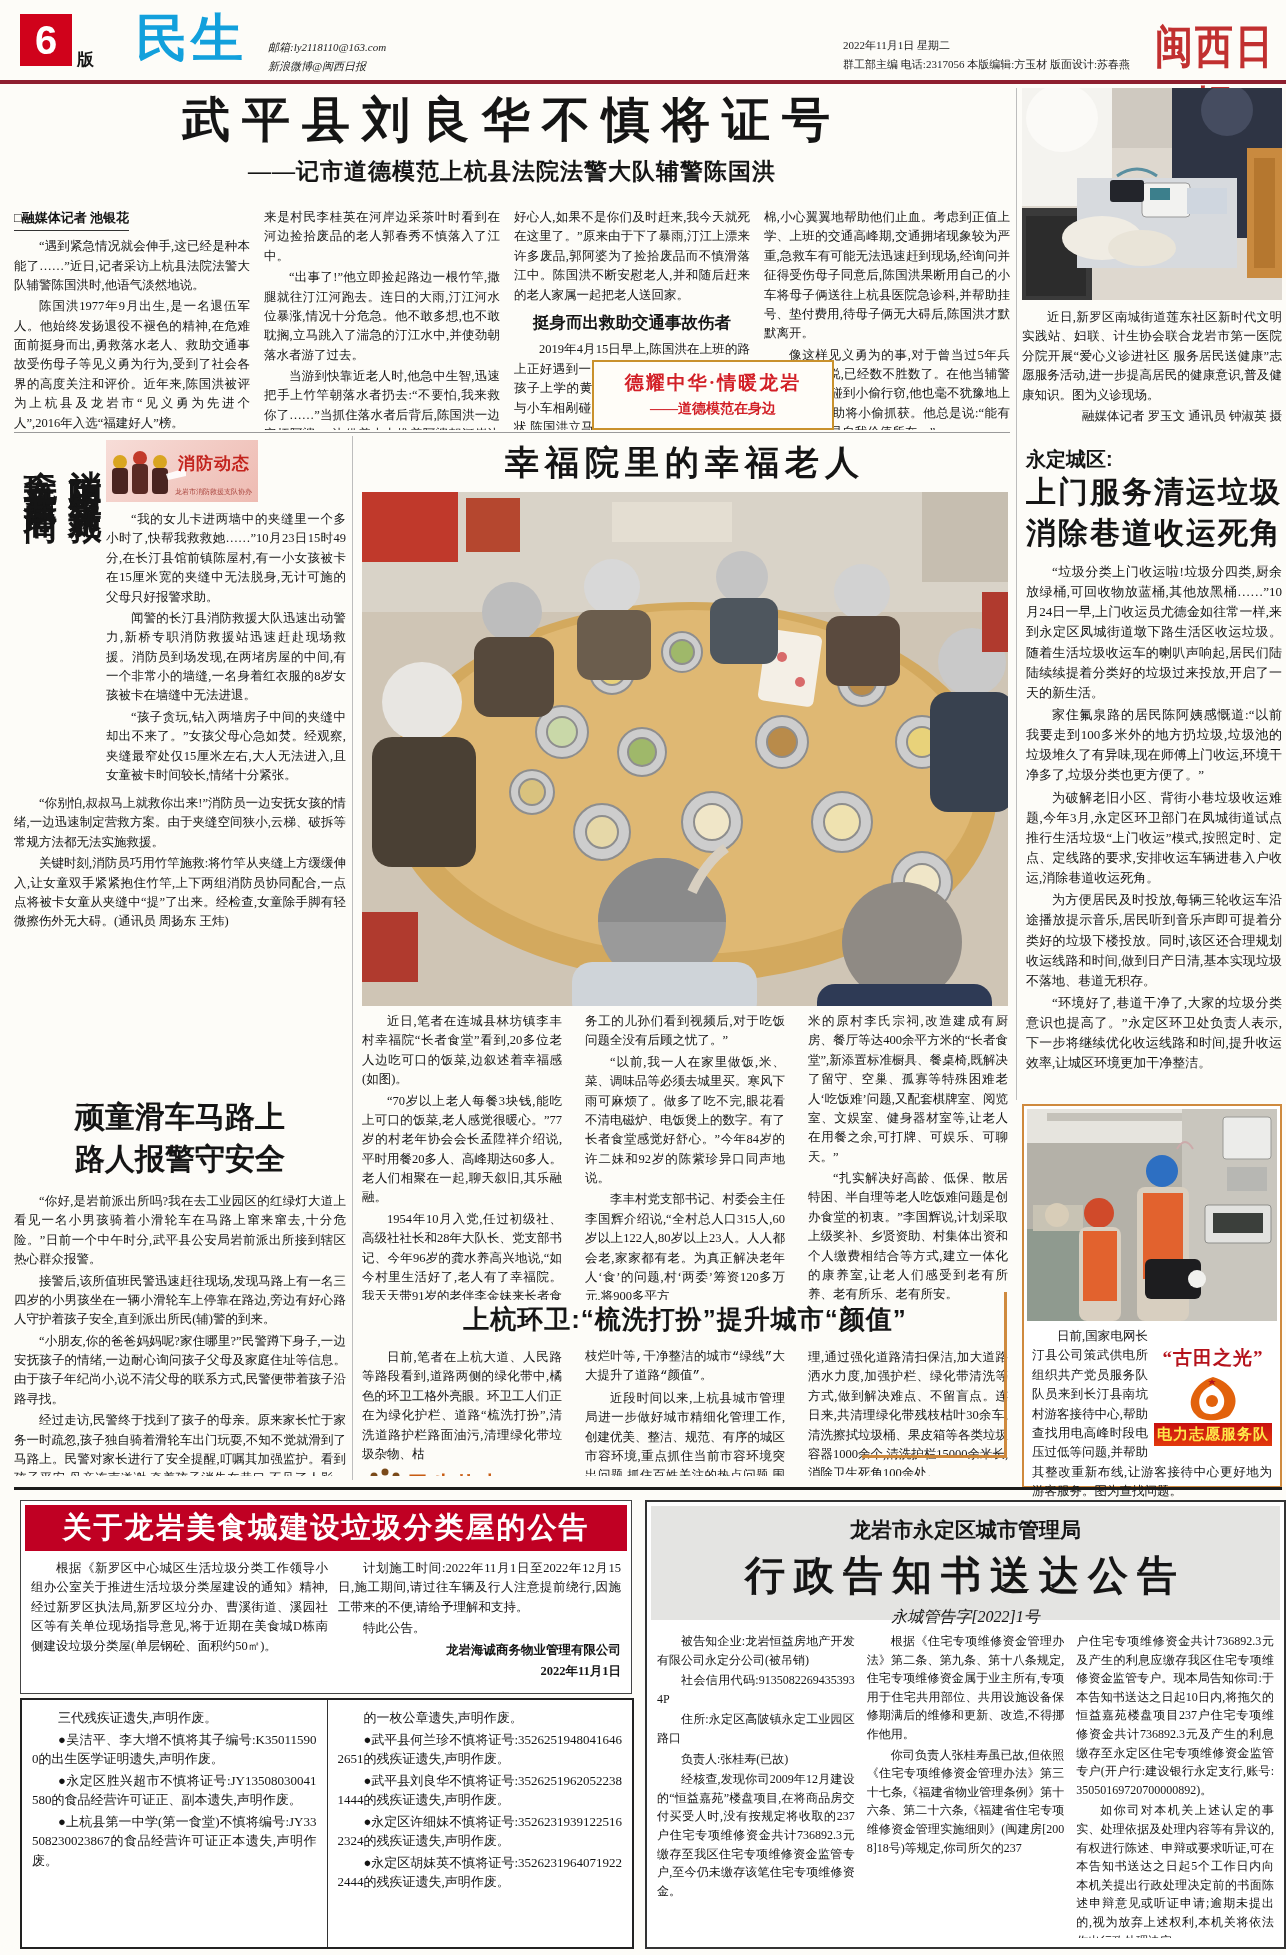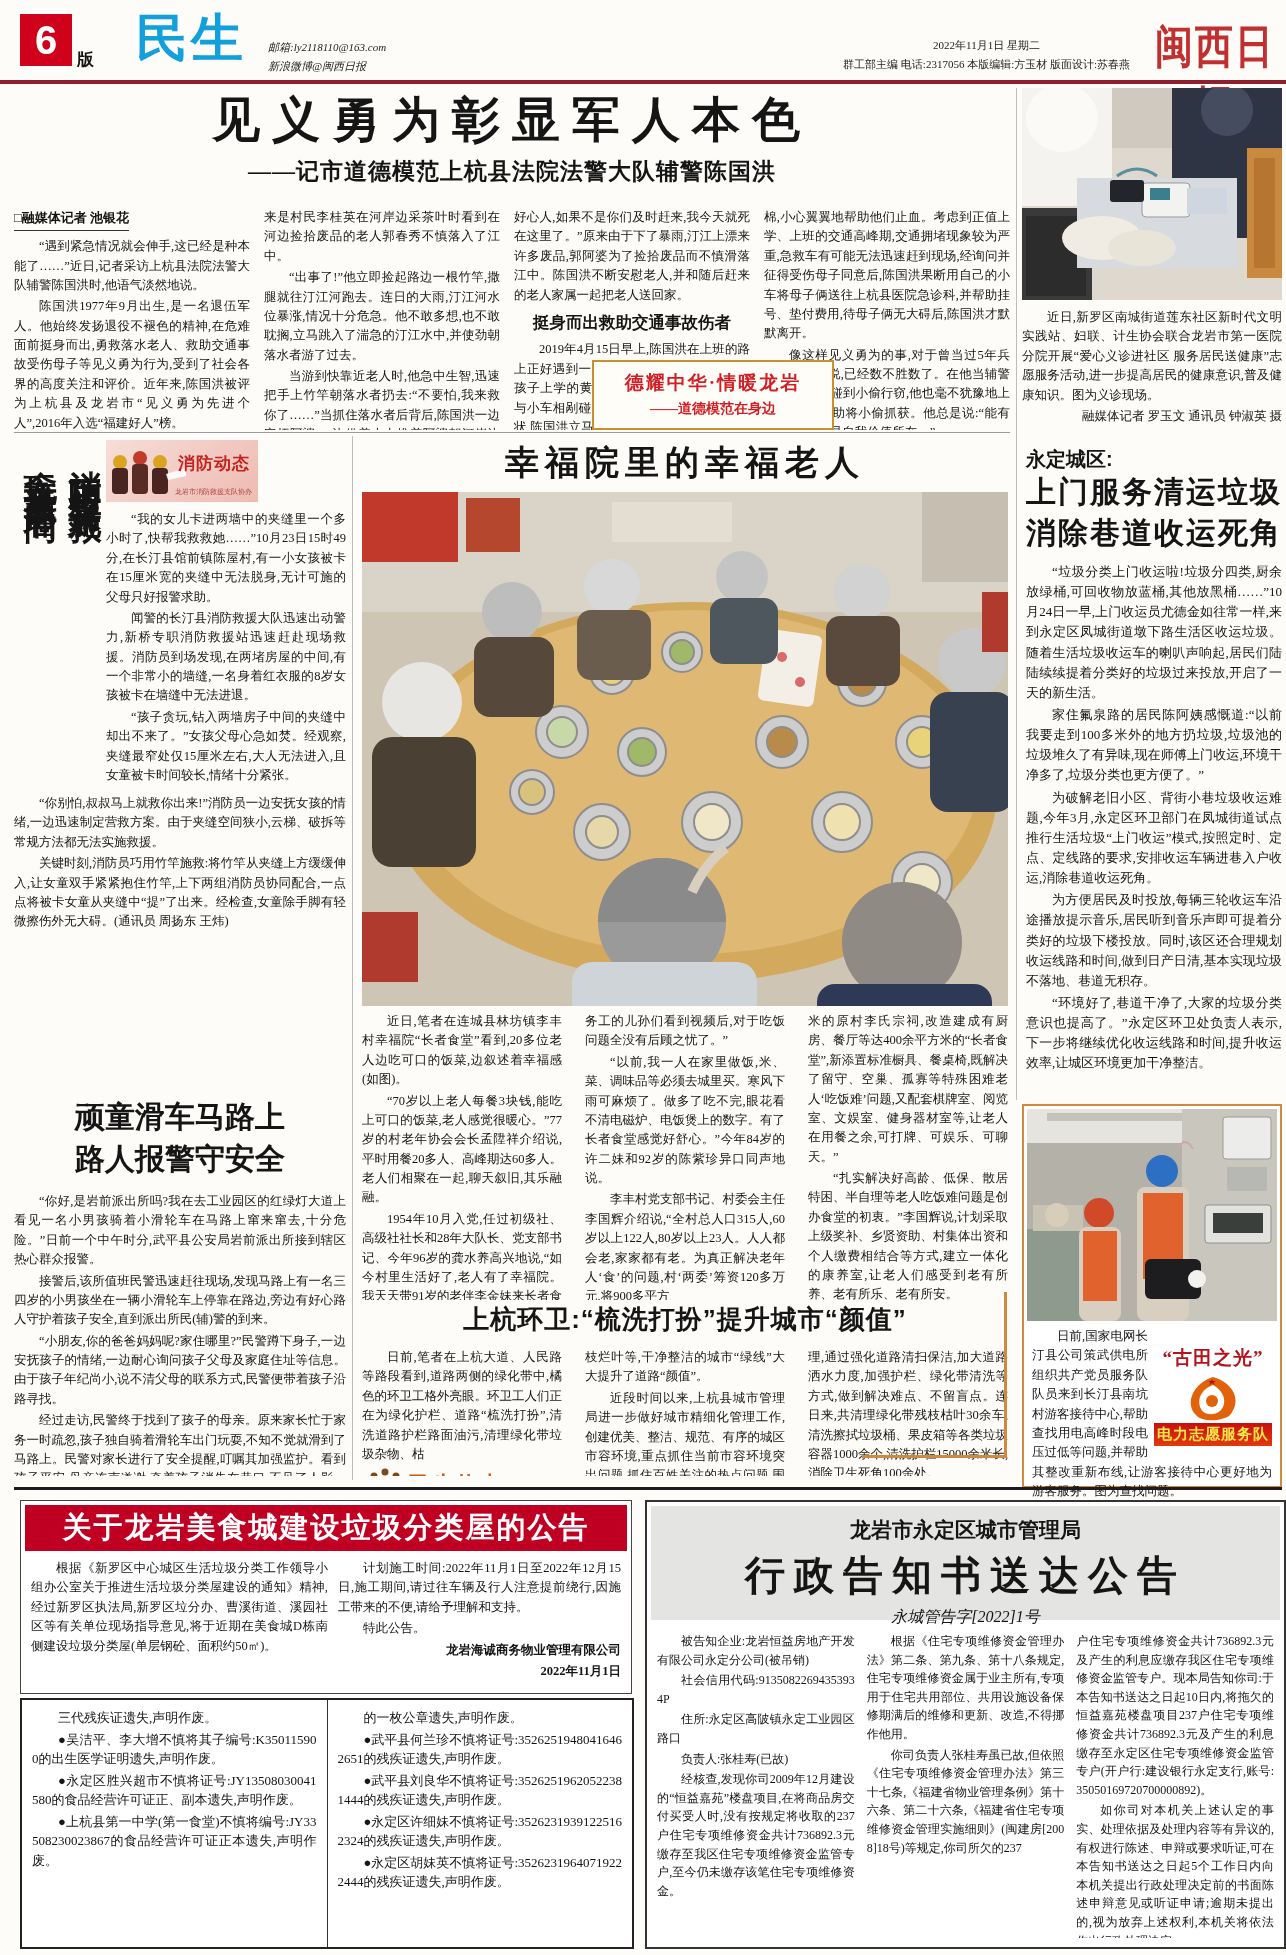--- a/index.html
+++ b/index.html
@@ -81,28 +81,28 @@
 
 <div id="page">
 
   <div class="abs pgbox" style="left:20px;top:14px;width:52px;height:52px;">6</div>
   <div class="abs ban" style="left:77px;top:48px;">版</div>
   <div class="abs section" style="left:136px;top:12px;">民生</div>
   <div class="abs hmeta" style="left:268px;top:38px;font-style:italic;">
     <div>邮箱:ly2118110@163.com</div>
     <div>新浪微博@闽西日报</div>
   </div>
-  <div class="abs hmeta" style="right:156px;top:36px;text-align:center;">
+  <div class="abs hmeta" style="right:156px;top:36px;text-align:left;">
     <div>2022年11月1日 星期二</div>
     <div>群工部主编 电话:2317056 本版编辑:方玉材 版面设计:苏春燕</div>
   </div>
   <div class="abs masthead" style="left:1148px;top:16px;width:134px;text-align:center;">闽西日报</div>
   <div class="abs topline" style="left:0;top:80px;width:1286px;"></div>
 
-  <div class="abs bigtitle" style="left:14px;top:94px;width:996px;">见义勇为彰显军人本色</div>
+  <div class="abs bigtitle" style="left:14px;top:94px;width:996px;">武平县刘良华不慎将证号</div>
   <div class="abs subtitle" style="left:14px;top:156px;width:996px;">——记市道德模范上杭县法院法警大队辅警陈国洪</div>
 
   <div class="abs col" style="left:14px;top:208px;width:236px;height:222px;">
     <span class="byline">□融媒体记者 池银花</span>
     <p style="margin-top:6px;">“遇到紧急情况就会伸手,这已经是种本能了……”近日,记者采访上杭县法院法警大队辅警陈国洪时,他语气淡然地说。</p>
     <p>陈国洪1977年9月出生,是一名退伍军人。他始终发扬退役不褪色的精神,在危难面前挺身而出,勇救落水老人、救助交通事故受伤母子等见义勇为行为,受到了社会各界的高度关注和评价。近年来,陈国洪被评为上杭县及龙岩市“见义勇为先进个人”,2016年入选“福建好人”榜。</p>
     
     
   </div>
   <div class="abs col" style="left:264px;top:208px;width:236px;height:222px;">
@@ -349,21 +349,21 @@
         <circle cx="12" cy="8" r="3.5" fill="#7a4a1a"></circle>
           <circle cx="34" cy="8" r="3.5" fill="#7a4a1a"></circle>
         <circle cx="23" cy="4" r="3.5" fill="#7a4a1a"></circle>
         <circle cx="12" cy="30" r="3.5" fill="#7a4a1a"></circle>
           <circle cx="34" cy="30" r="3.5" fill="#7a4a1a"></circle>
       </svg>
       <span class="hotspot">民生热点</span>
     </div>
   </div>
   <div class="abs col" style="left:585px;top:1348px;width:200px;height:128px;">
-    <p style="text-indent:0;">枝烂叶等,干净整洁的城市“绿线”大大提升了道路“颜值”。</p>
+    <p style="text-indent:0;font-family:Liberation Mono, monospace;">枝烂叶等,干净整洁的城市“绿线”大大提升了道路“颜值”。</p>
     <p>近段时间以来,上杭县城市管理局进一步做好城市精细化管理工作,创建优美、整洁、规范、有序的城区市容环境,重点抓住当前市容环境突出问题,抓住百姓关注的热点问题,围绕“干净、整洁、美观”,深入开展市容环境卫生综合治</p>
   </div>
   <div class="abs col" style="left:808px;top:1348px;width:200px;height:128px;">
     <p style="text-indent:0;">理,通过强化道路清扫保洁,加大道路洒水力度,加强护栏、绿化带清洗等方式,做到解决难点、不留盲点。连日来,共清理绿化带残枝枯叶30余车,清洗擦拭垃圾桶、果皮箱等各类垃圾容器1000余个,清洗护栏15000余米长,消除卫生死角100余处。</p>
 
   </div>
 
   <div class="abs" style="left:1004px;top:1292px;width:3px;height:166px;background:#cf8a3e;"></div>
   <div class="abs" style="left:862px;top:1455px;width:145px;height:3px;background:#cf8a3e;"></div>
 

